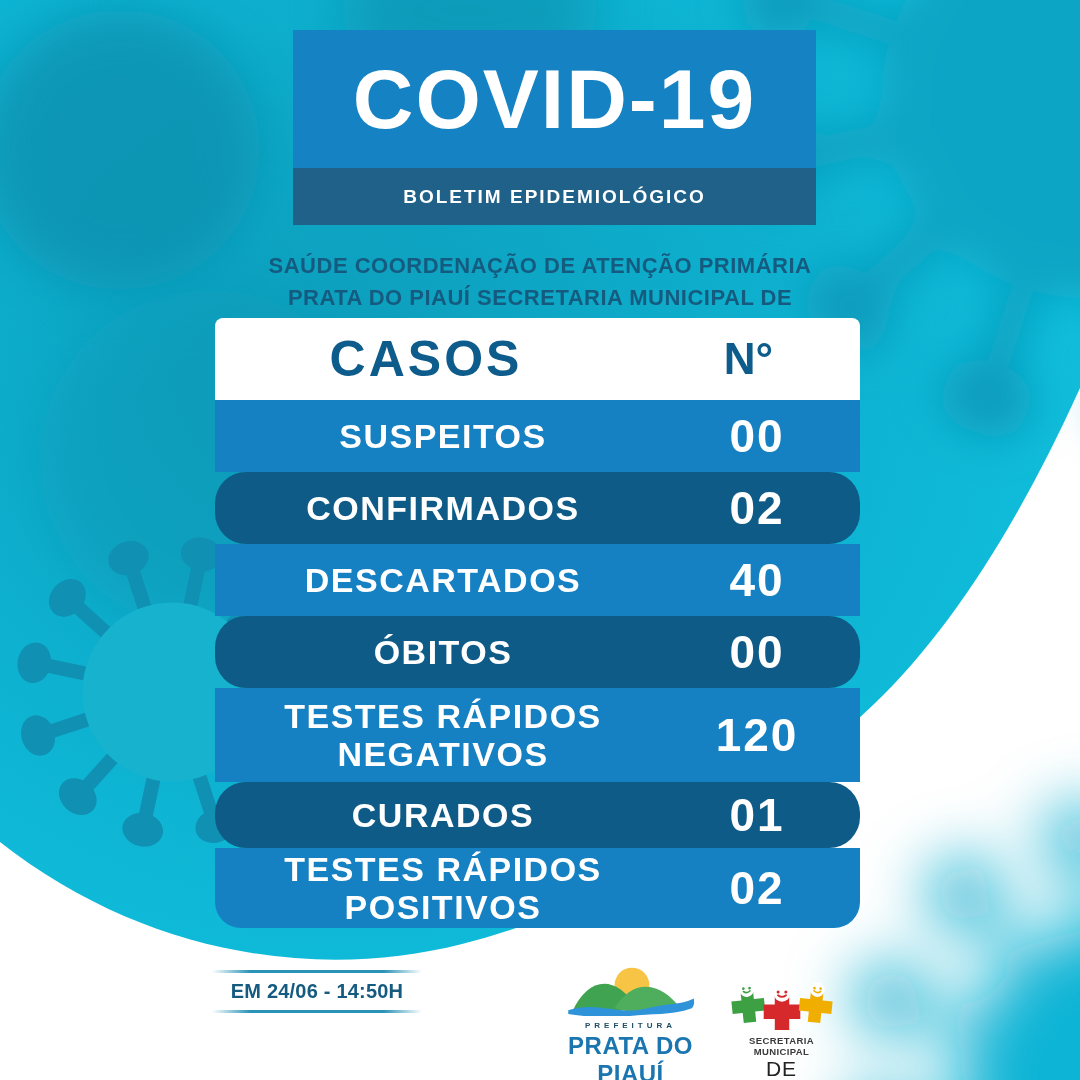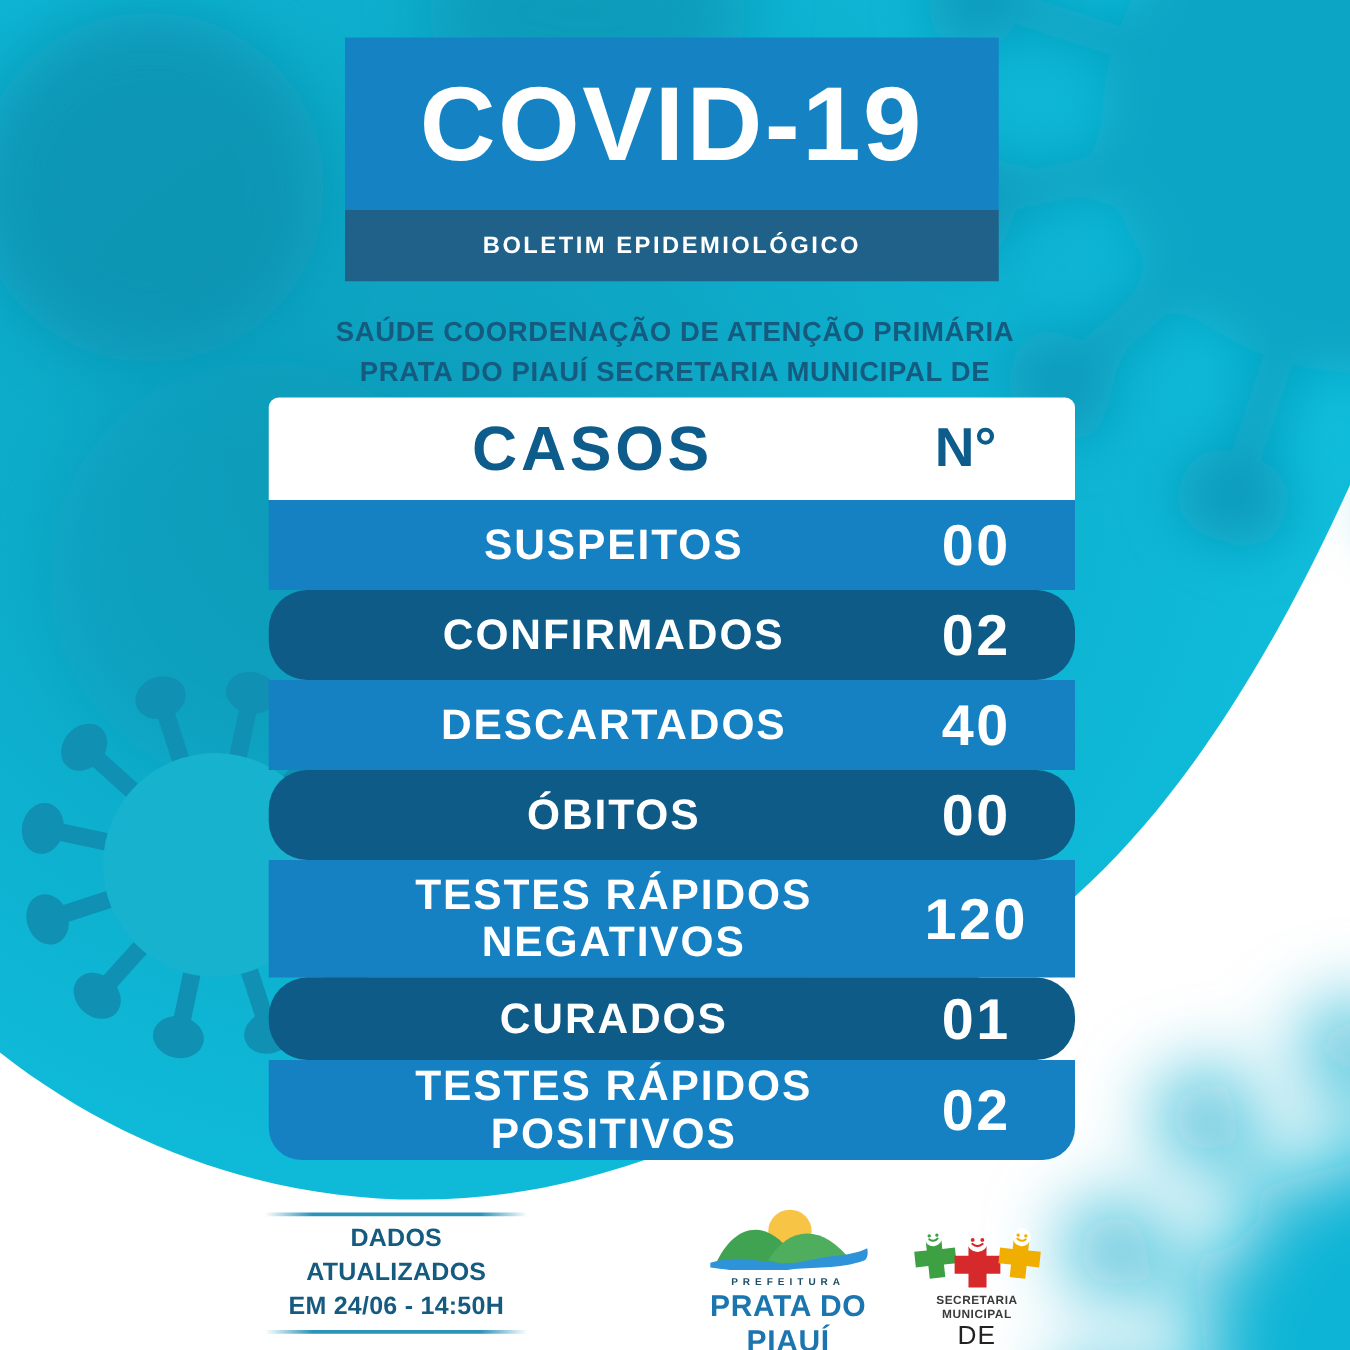--- a/index.html
+++ b/index.html
@@ -10,21 +10,21 @@
     background:#ffffff;
     overflow:hidden;
     font-family:"Liberation Sans","DejaVu Sans",sans-serif;
   }
   .bg{position:absolute;left:0;top:0;width:1080px;height:1080px;z-index:0;}
   .bg-main{fill:url(#bgGrad);}
   .v-body{fill:var(--v-body,#12adca);}
   .v-spike{fill:var(--v-spike,#0e8fae);}
 
   
-  .banner{position:absolute;left:276px;top:30px;width:523px;z-index:2;}
+  .banner{position:absolute;left:293px;top:30px;width:523px;z-index:2;}
   .banner-title{
     height:138px;background:var(--banner-blue,#1583c3);
     display:flex;align-items:center;justify-content:center;
     color:#fff;font-size:84px;font-weight:bold;letter-spacing:2px;
   }
   .banner-band{
     height:57px;background:var(--banner-band-blue,#1f6189);
     display:flex;align-items:center;justify-content:center;
     color:#fff;font-size:19px;font-weight:bold;letter-spacing:2px;
   }
@@ -35,21 +35,21 @@
     text-align:center;color:var(--footer-text-blue,#155b80);
     font-size:22px;font-weight:bold;line-height:32px;letter-spacing:0.5px;
   }
 
   
   .casos-table{position:absolute;left:215px;top:318px;width:645px;z-index:2;}
   .table-header{
     height:82px;background:var(--table-header-bg,#ffffff);
     border-radius:8px 8px 0 0;display:flex;align-items:center;
   }
-  .col-label{width:422px;text-align:center;margin-left:48px;}
+  .col-label{width:422px;text-align:center;}
   .col-value{flex:1;text-align:center;}
   .table-header .col-label{
     color:var(--table-text-blue,#0e5c8c);font-size:50px;font-weight:bold;letter-spacing:3px;
   }
   .table-header .col-value{
     color:var(--table-text-blue,#0e5c8c);font-size:44px;font-weight:bold;
   }
   .row{display:flex;align-items:center;}
   .row.medium{background:var(--row-blue-light,#1581c2);}
   .row.dark{background:var(--row-blue-dark,#0e5b88);border-radius:31px;}
@@ -214,21 +214,20 @@
     </div>
     <div class="row medium h80">
       <div class="col-label"><span>TESTES RÁPIDOS POSITIVOS</span></div>
       <div class="col-value">02</div>
     </div>
   </div>
 
   <div class="updated-badge">
     <div class="badge-line"></div>
     <div class="badge-text">
-      <div>DADOS ATUALIZADOS</div>
       <div>EM 24/06 - 14:50H</div>
     </div>
     <div class="badge-line"></div>
   </div>
 
   <div class="city-logo">
     <svg class="emblem" width="150" height="56" viewBox="0 0 150 58" aria-hidden="true">
       <circle class="sun" cx="76" cy="26" r="18"></circle>
       <path class="hill-l" d="M14,54 C30,18 58,14 80,48 C60,56 34,57 14,54 Z"></path>
       <path class="hill-r" d="M58,50 C76,20 104,20 128,52 C104,57 78,56 58,50 Z"></path>

